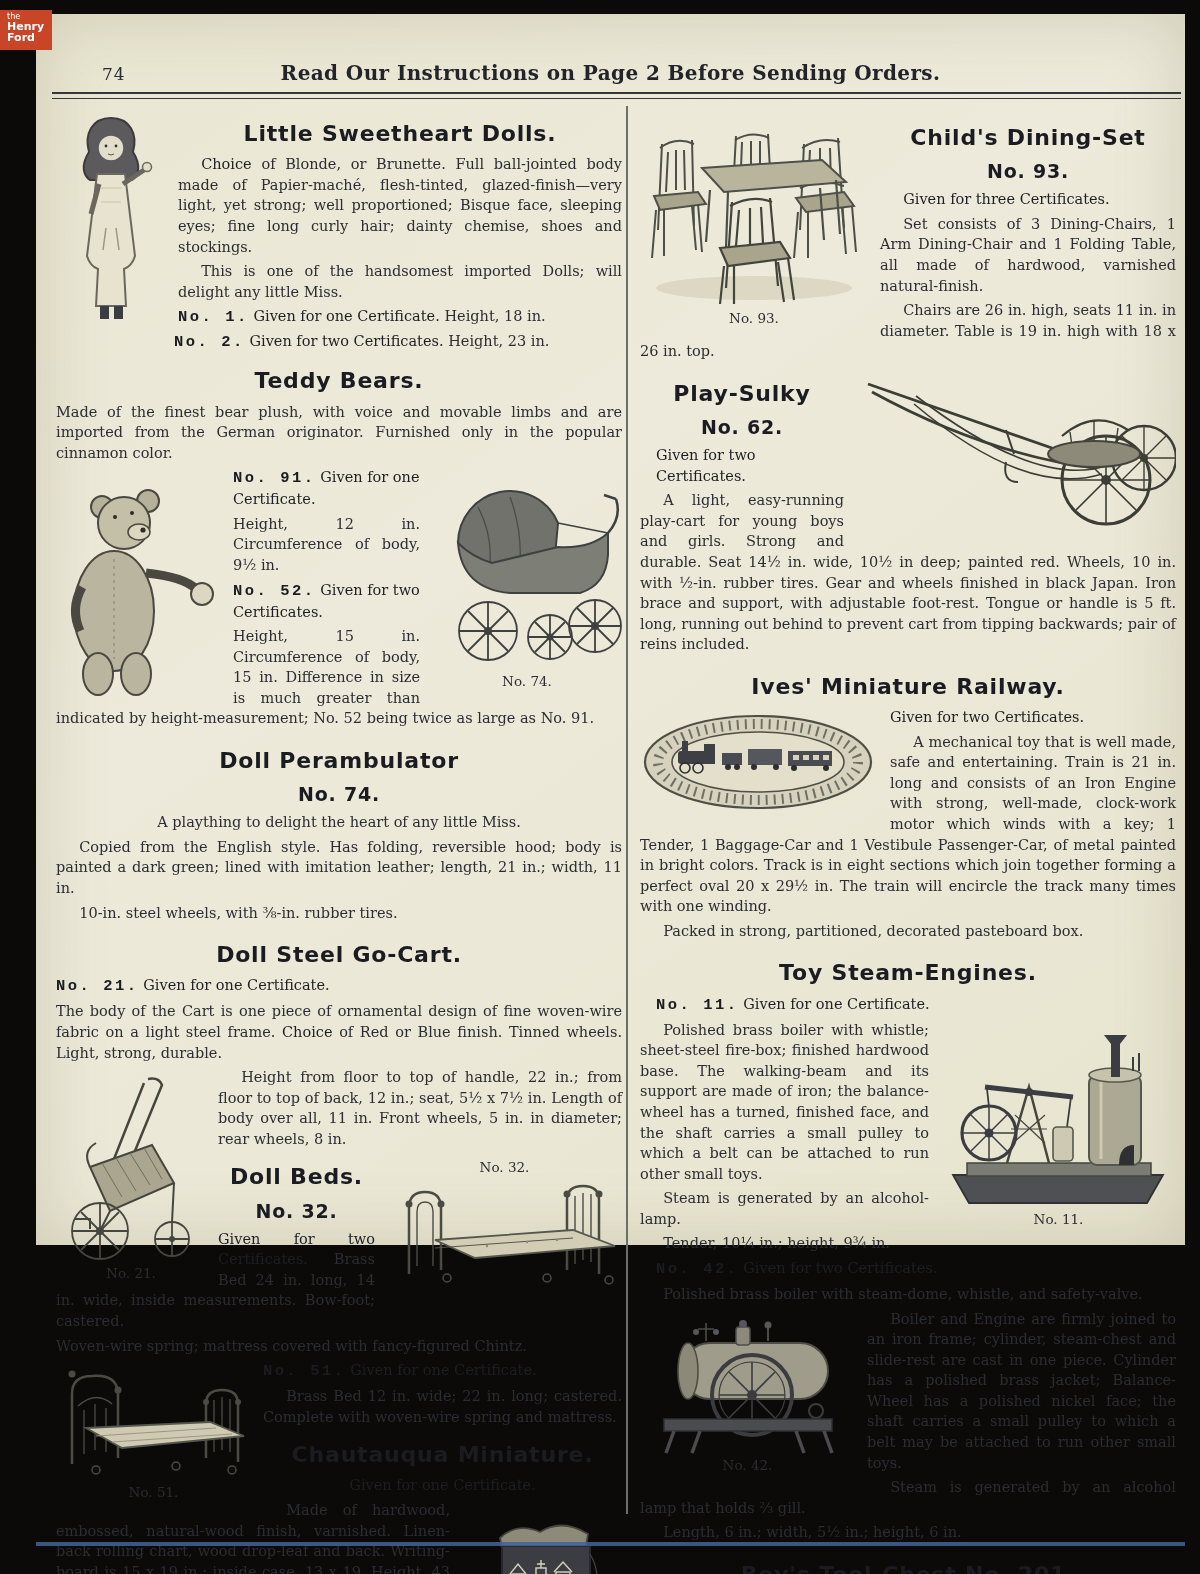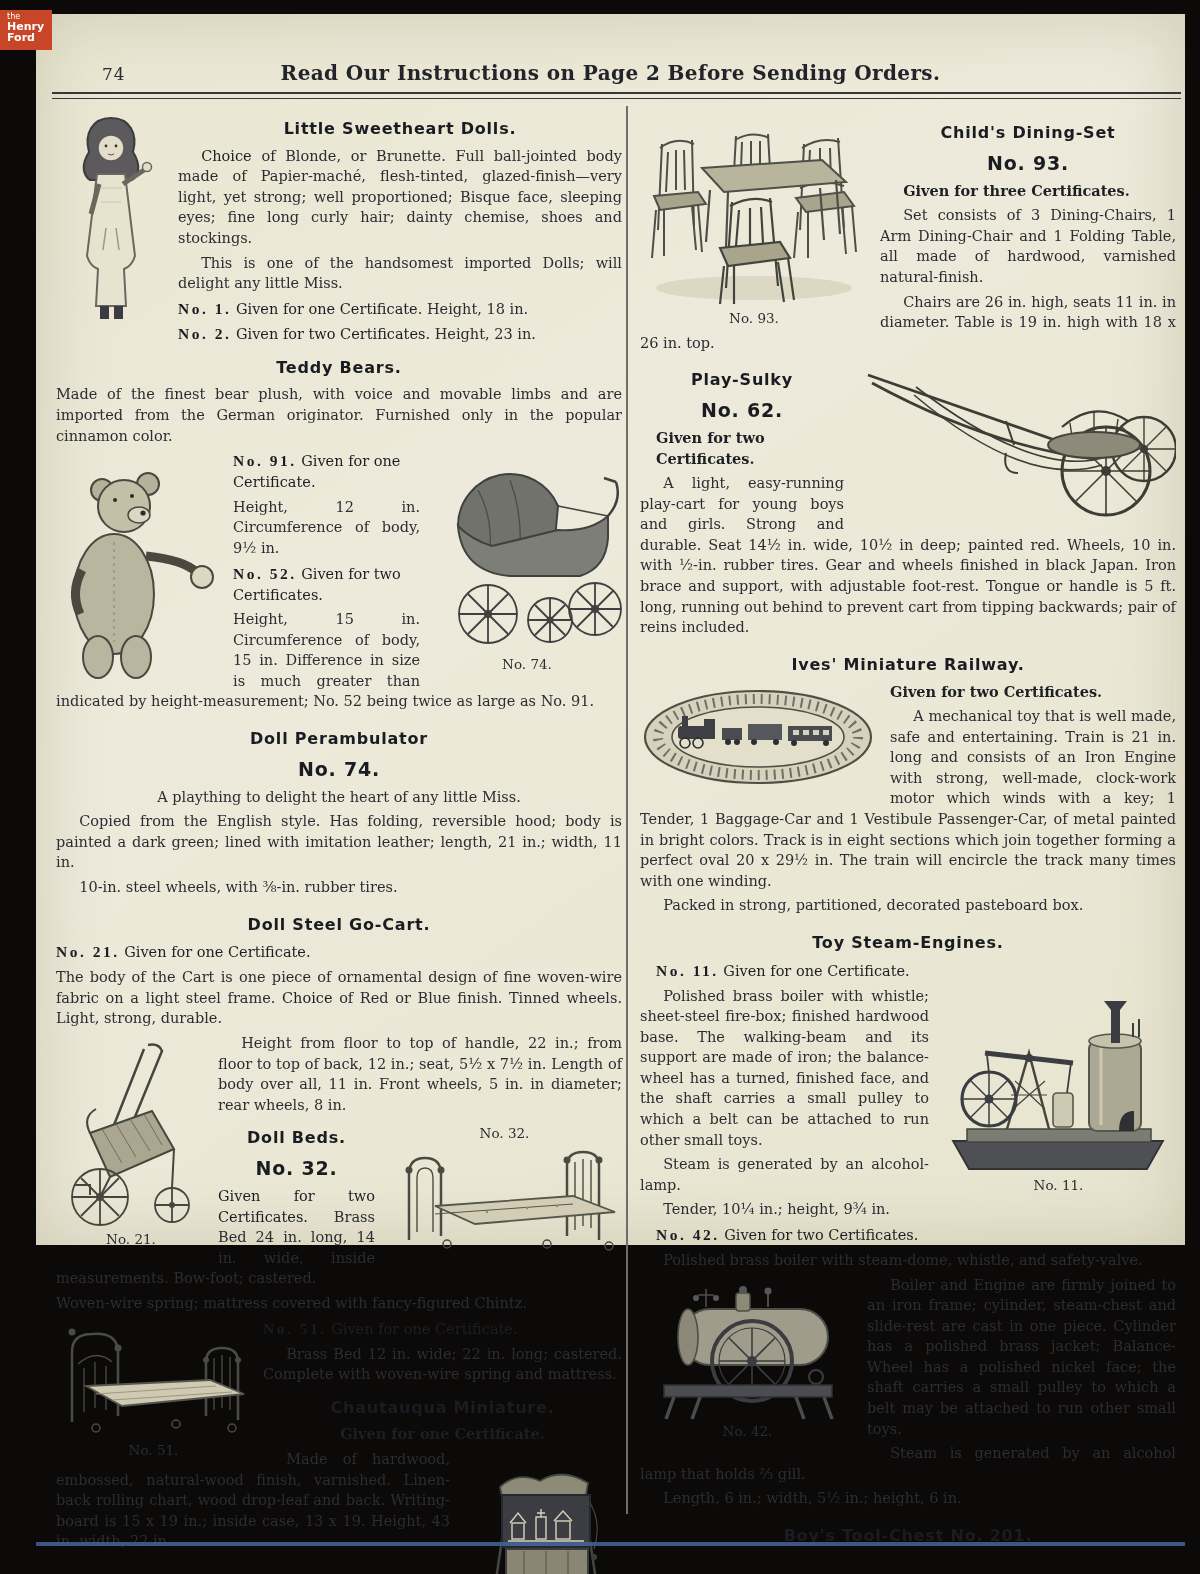--- a/index.html
+++ b/index.html
@@ -18,28 +18,28 @@
   .instruction{position:absolute;left:0;top:47px;width:100%;text-align:center;
                font-weight:bold;font-size:20px;letter-spacing:.4px;color:#22242a;}
   .rules{position:absolute;left:16px;right:4px;top:78px;height:4px;
          border-top:2.5px solid #35373d;border-bottom:1.2px solid #35373d;}
   .divider{position:absolute;left:590px;top:92px;width:1.5px;height:1408px;background:#6d6e67;}
   .col{position:absolute;top:92px;font-size:14.5px;line-height:1.42;}
   .col-left{left:20px;width:566px;}
   .col-right{left:604px;width:536px;}
   h2,h3{font-family:"DejaVu Sans","Liberation Sans",sans-serif;color:#1a1c21;
         text-align:center;font-weight:bold;margin:0;}
-  h2.t{font-size:16px;letter-spacing:.8px;margin:12px 0 5px;}
+  h2.t{font-size:22px;letter-spacing:.8px;margin:12px 0 5px;}
   h3.t2{font-size:19px;letter-spacing:.8px;margin:2px 0 3px;}
   p{margin:4px 0;text-align:justify;text-indent:1.6em;}
   p.ni{text-indent:0;}
   p.ctr{text-align:center;text-indent:0;}
   .cert{font-weight:normal;color:#1d1f24;margin-top:28px;}
-  p.certline{text-indent:0;font-weight:bold;color:#1d1f24;text-align:left;}
-  .itemno{font-family:Liberation Serif, serif;letter-spacing:2.5px;
+  p.certline{text-indent:0;font-weight:normal;color:#1d1f24;text-align:left;}
+  .itemno{font-family:Liberation Mono, monospace;letter-spacing:2.5px;
           font-size:15.5px;color:#1a1c21;font-weight:bold;}
   p.item{text-indent:0;text-align:left;margin:3px 0;}
   .pad120{padding-left:118px;}
   .pad22{padding-left:22px;}
   .pad16{padding-left:16px;}
   .imgL{float:left;margin:4px 12px 4px 0;}
   .imgR{float:right;margin:4px 0 4px 12px;}
   .caption{text-align:center;font-size:13.5px;margin-top:1px;color:#2b2d33;}
   .clear{clear:both;height:0;}
   svg{display:block;}

